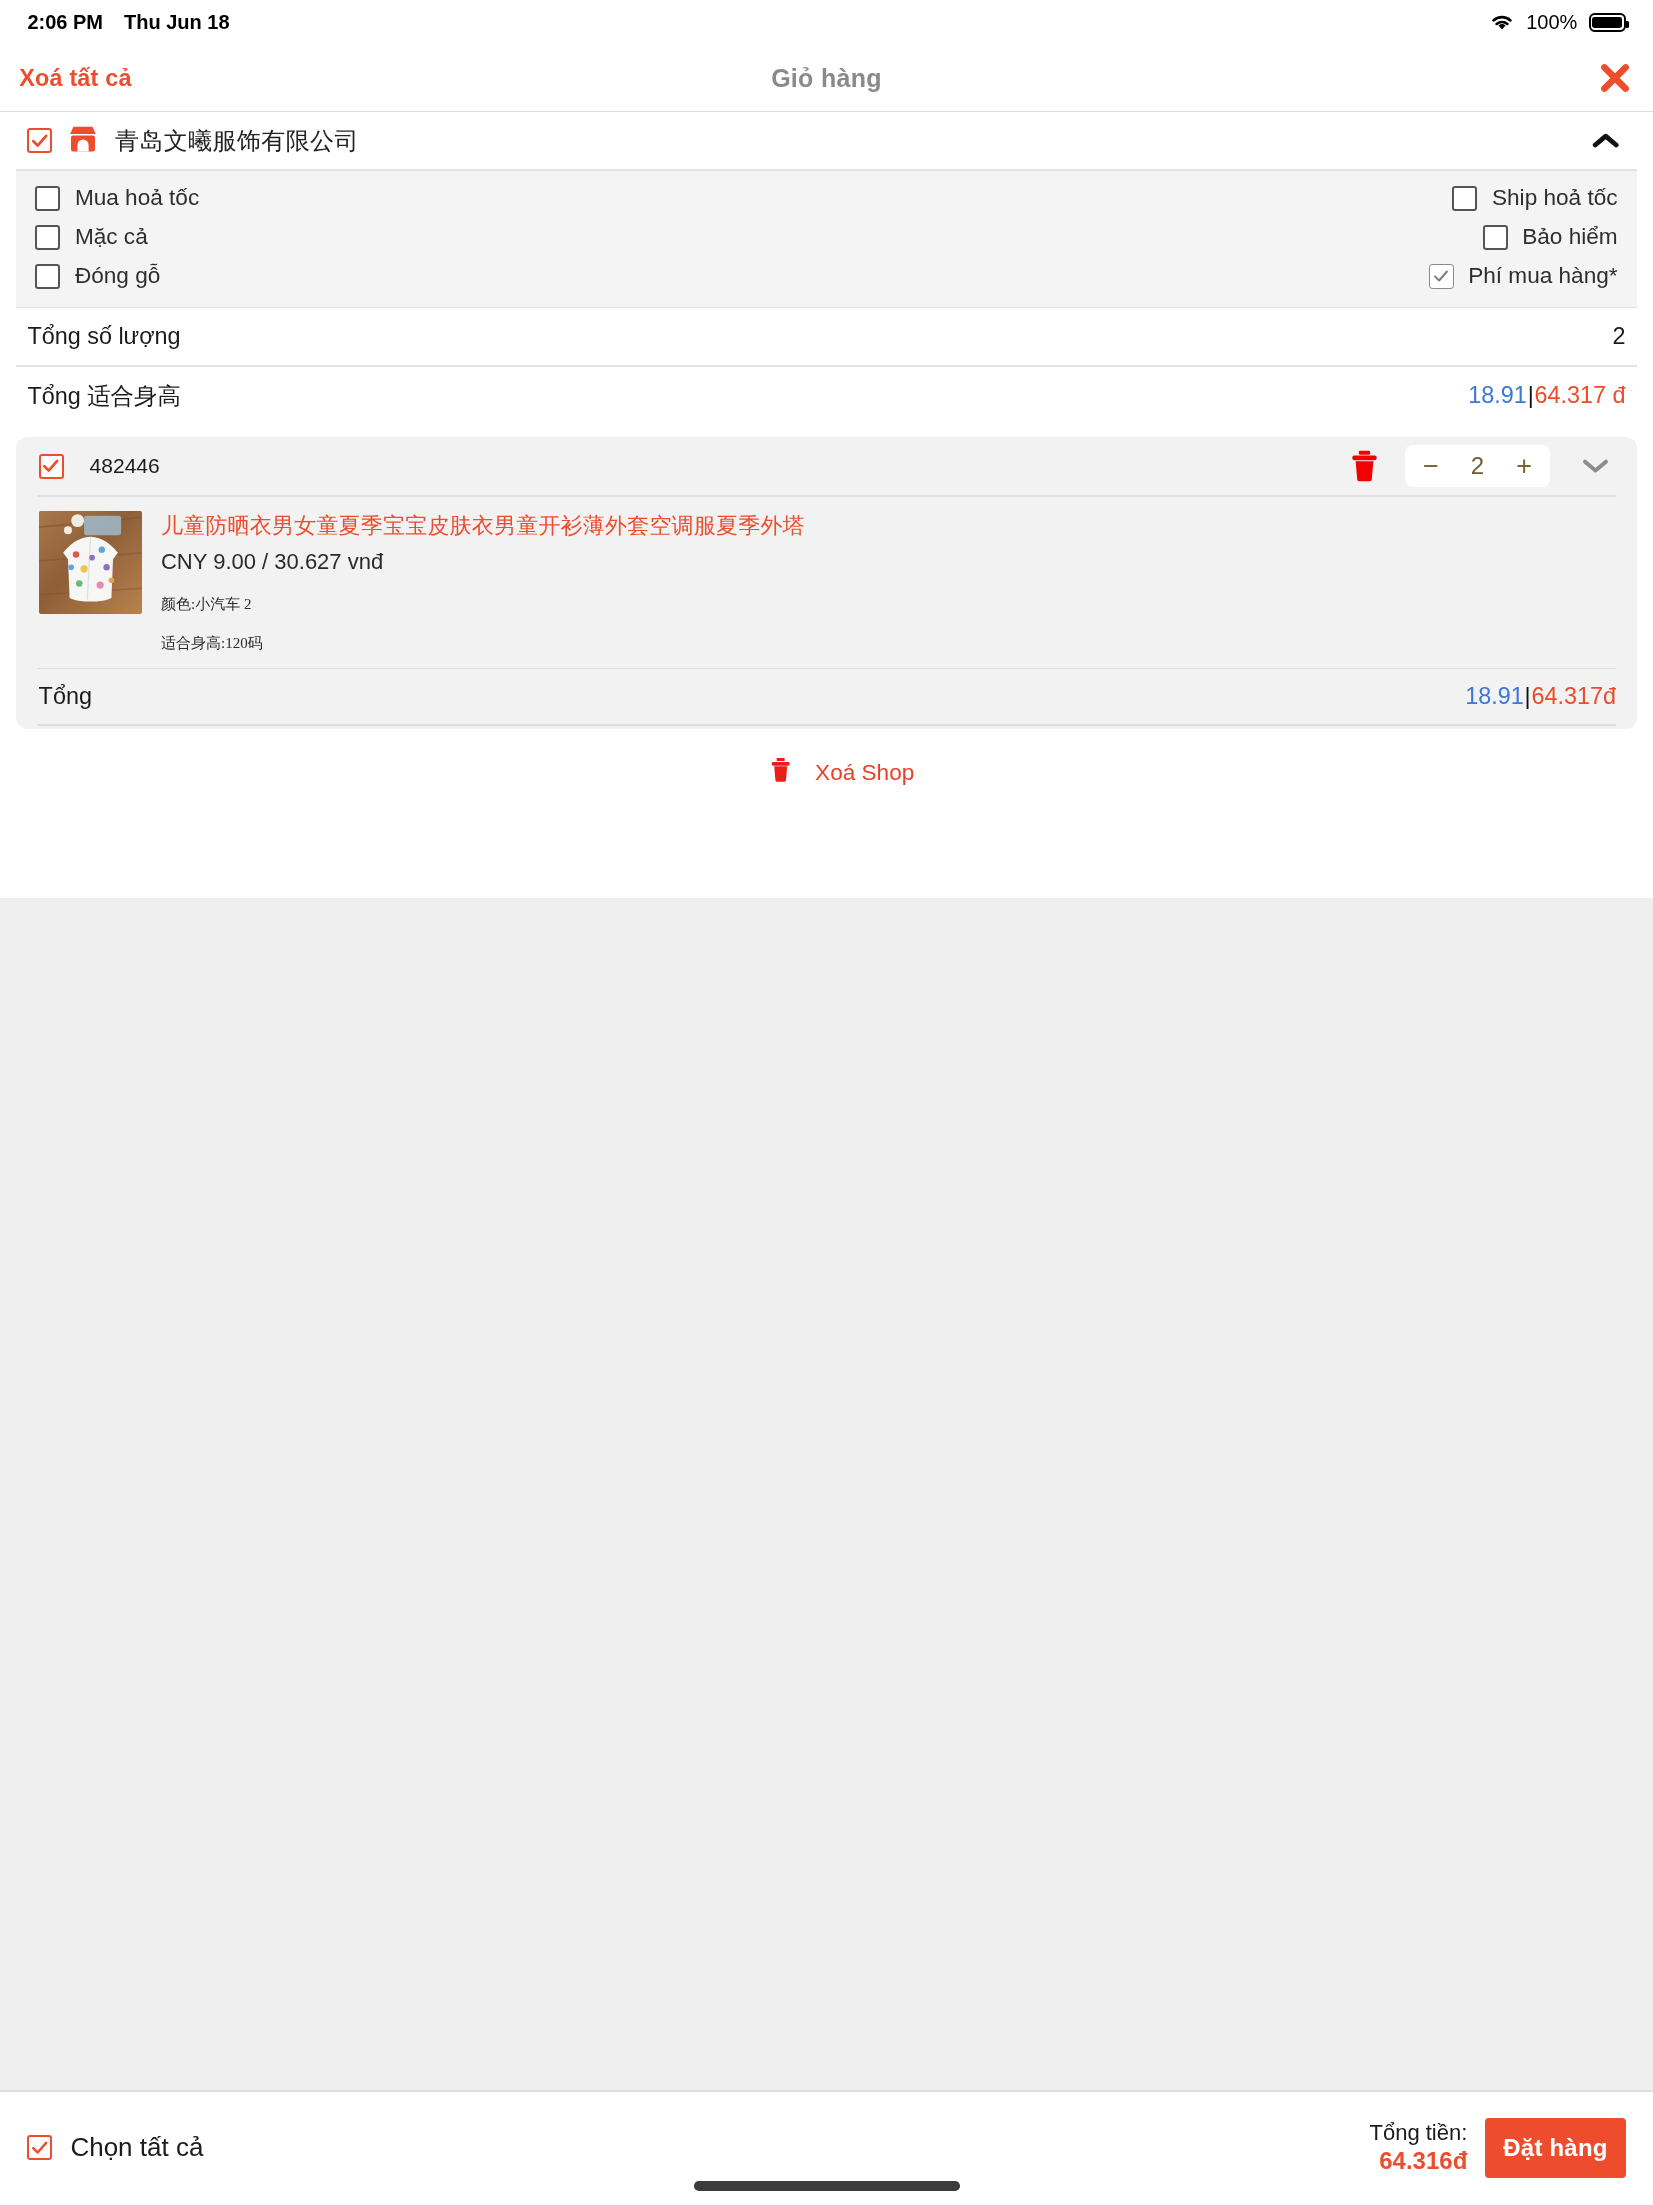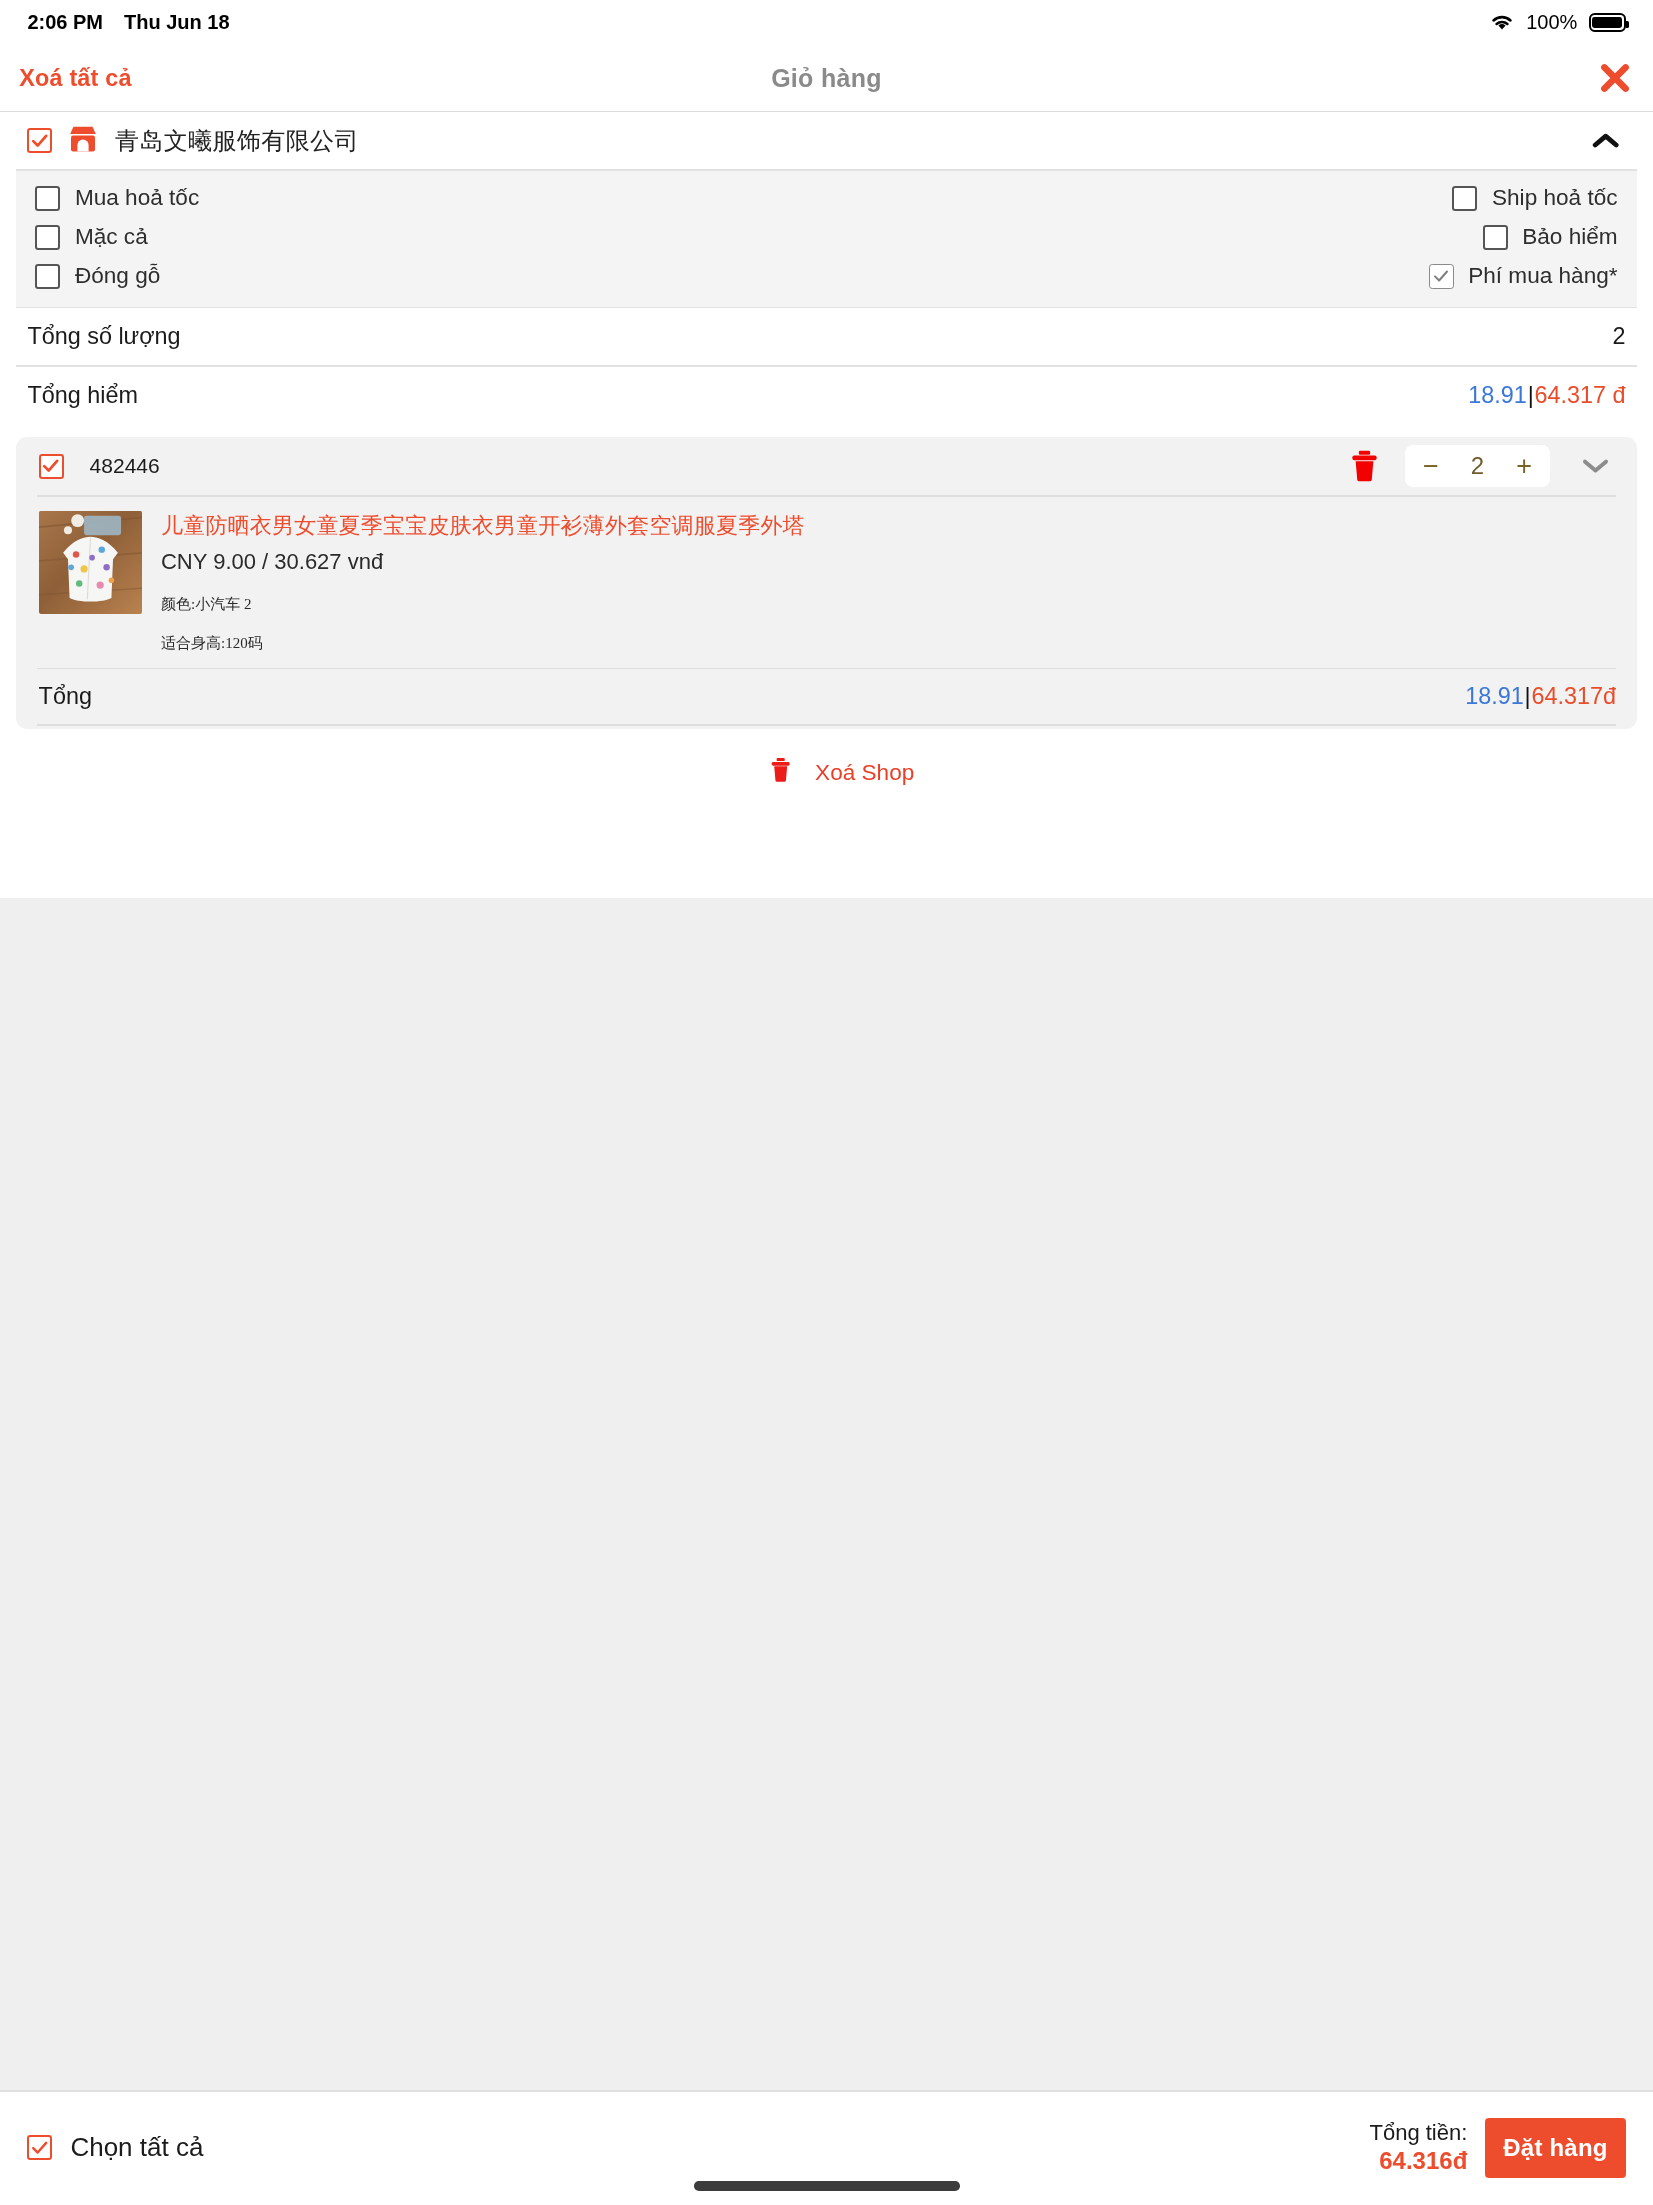--- a/index.html
+++ b/index.html
@@ -270,21 +270,21 @@
     </div>
     <div class="hr"></div>
 
     <div class="tot-row">
       <span>Tổng số lượng</span>
       <span class="v">2</span>
     </div>
     <div class="hr"></div>
 
     <div class="tot-row">
-      <span>Tổng hiểm</span>
+      <span>Tổng 适合身高</span>
       <span class="v">
         <span class="money-blue">18.91</span><span class="money-sep">|</span><span class="money-red">64.317 đ</span>
       </span>
     </div>
 
     <div class="prod-card">
       <div class="prod-head">
         <span class="cb">
           <svg width="19.4" height="19.4" viewBox="0 0 24 24">
             <path d="M4 12.5 L9.5 18 L20 6" stroke="#ee4d2d" stroke-width="3.4" fill="none" stroke-linecap="round" stroke-linejoin="round"></path>

